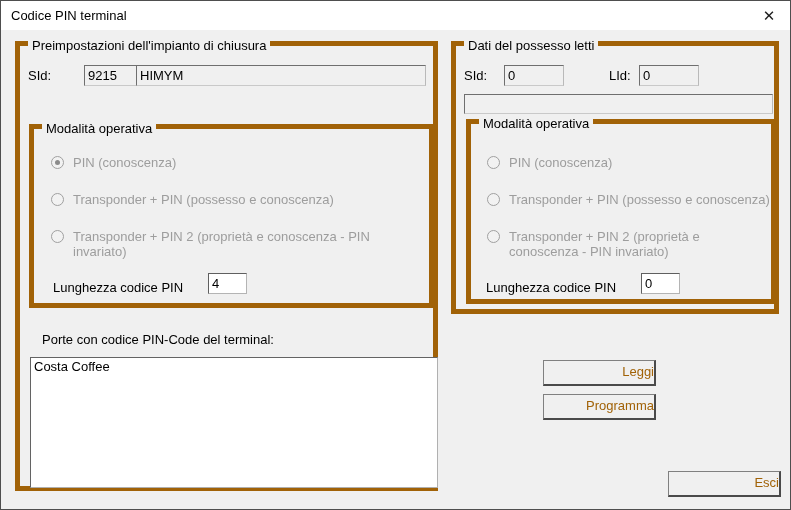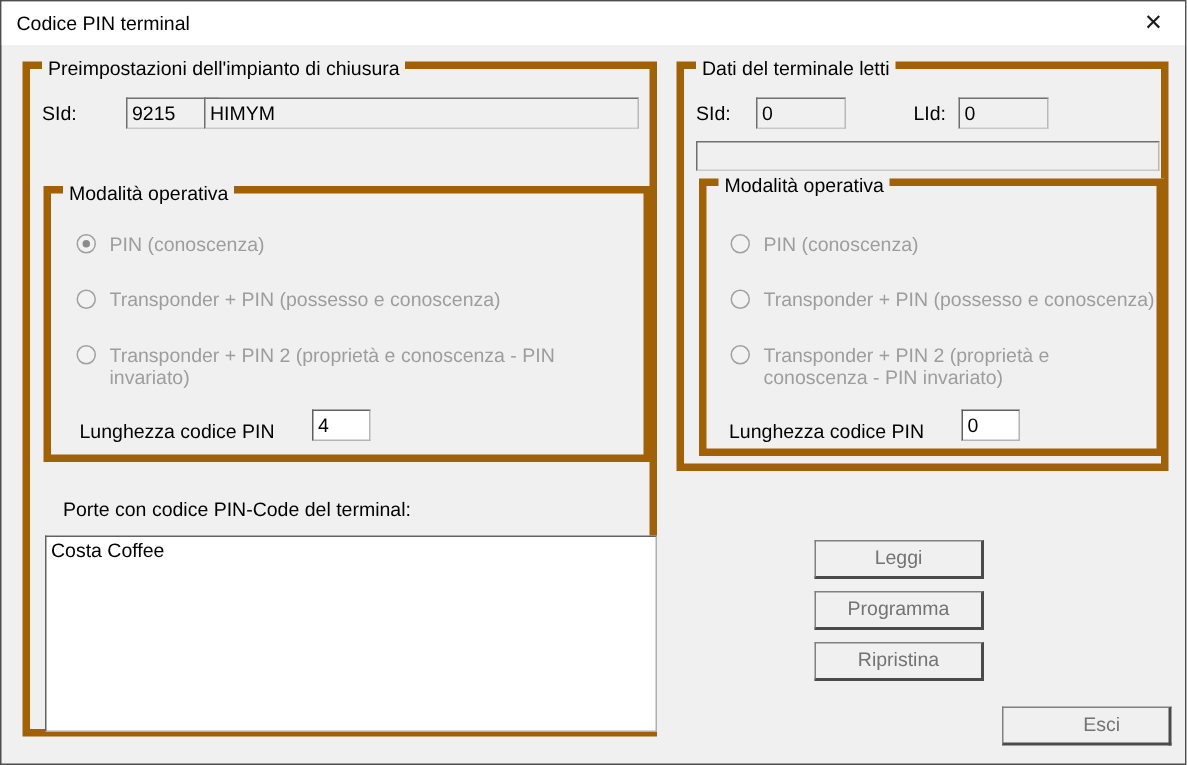--- a/index.html
+++ b/index.html
@@ -55,23 +55,23 @@
   .radio-row .rlabel { margin-left:9px; color:#9d9d9d; line-height:15px; }
 
   .listbox {
     position:absolute; background:#ffffff;
     border:1px solid; border-color:#636363 #b0b0b0 #b0b0b0 #636363;
     overflow:hidden;
   }
   .listbox .list-item { padding:1px 3px; color:#000; line-height:15px; }
 
   .btn {
-    position:absolute; background:#f0f0f0; text-align:center;
+    position:absolute; background:#f0f0f0; text-align:right;
     border:1px solid #808080; border-right:2px solid #4a4a4a; border-bottom:2px solid #4a4a4a;
-    font-size:13px; color:#737373; line-height:22px; cursor:default;
+    font-size:13px; color:#a16207; line-height:22px; cursor:default;
   }
 </style>
 </head>
 <body>
 
 <div class="dialog">
 
   <div class="titlebar">
     <span class="title">Codice PIN terminal</span>
     <span class="close-btn">✕</span>
@@ -105,21 +105,21 @@
     </div>
 
     <span class="label" style="left:22px; top:286px;">Porte con codice PIN-Code del terminal:</span>
 
     <div class="listbox" style="left:10px; top:311px; width:408px; height:131px;">
       <div class="list-item">Costa Coffee</div>
     </div>
   </div>
 
   <div class="groupbox" style="left:450px; top:40px; width:328px; height:273px;">
-    <span class="gb-title">Dati del terminale letti</span>
+    <span class="gb-title">Dati del possesso letti</span>
 
     <span class="label" style="left:8px; top:22px;">SId:</span>
     <div class="field" style="left:48px; top:19px; width:60px; height:21px;">0</div>
     <span class="label" style="left:153px; top:22px;">LId:</span>
     <div class="field" style="left:183px; top:19px; width:60px; height:21px;">0</div>
 
     <div class="field" style="left:8px; top:48px; width:309px; height:20px;"></div>
 
     <div class="groupbox" style="left:10px; top:73px; width:310px; height:185px;">
       <span class="gb-title">Modalità operativa</span>
@@ -137,16 +137,15 @@
         <span class="rlabel" style="max-width:258px; white-space:normal;">Transponder + PIN 2 (proprietà e conoscenza - PIN invariato)</span>
       </div>
 
       <span class="label" style="left:15px; top:156px;">Lunghezza codice PIN</span>
       <div class="input" style="left:170px; top:149px; width:39px; height:21px;">0</div>
     </div>
   </div>
 
   <div class="btn" style="left:542px; top:359px; width:113px; height:26px;">Leggi</div>
   <div class="btn" style="left:542px; top:393px; width:113px; height:26px;">Programma</div>
-  <div class="btn" style="left:542px; top:427px; width:113px; height:26px;">Ripristina</div>
   <div class="btn" style="left:667px; top:470px; width:113px; height:26px;padding-left:21px;">Esci</div>
 
 </div>
 
 </body></html>

